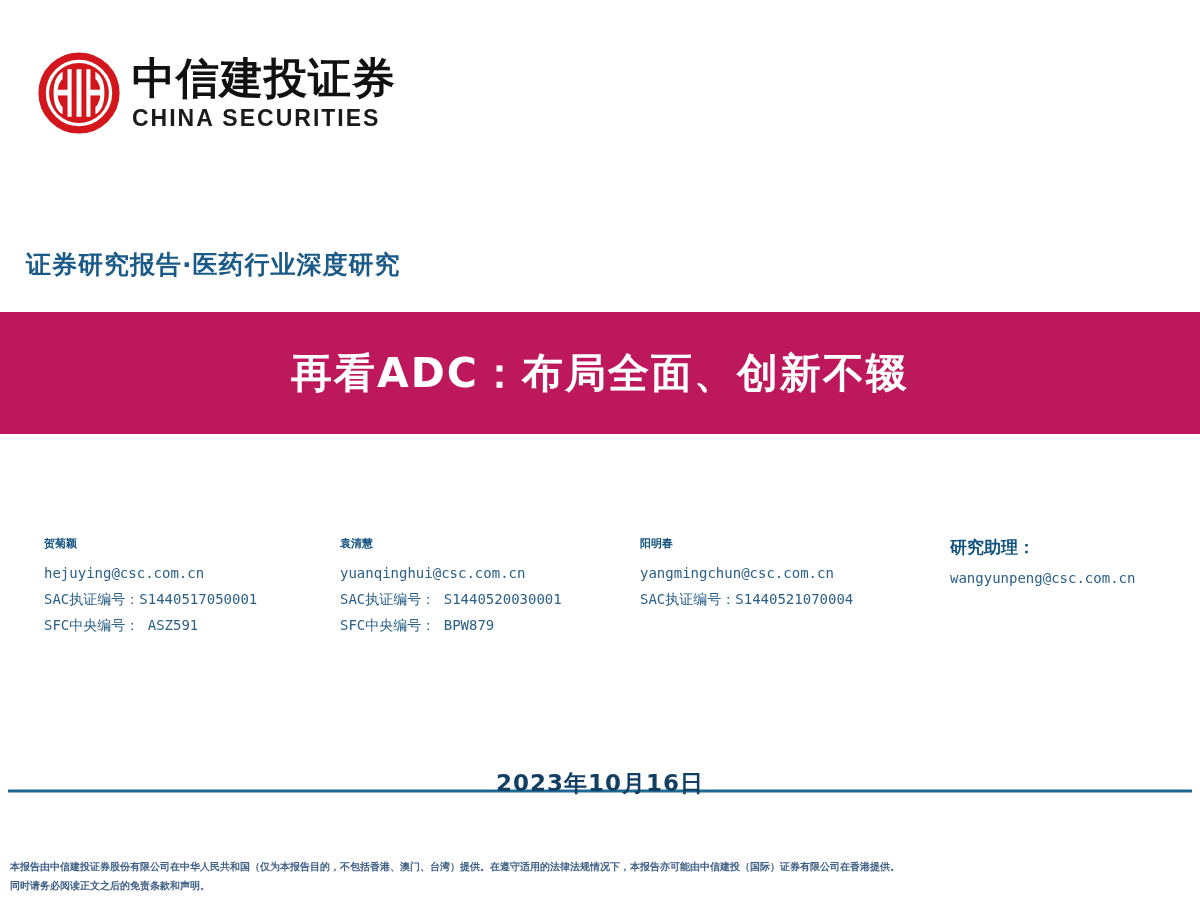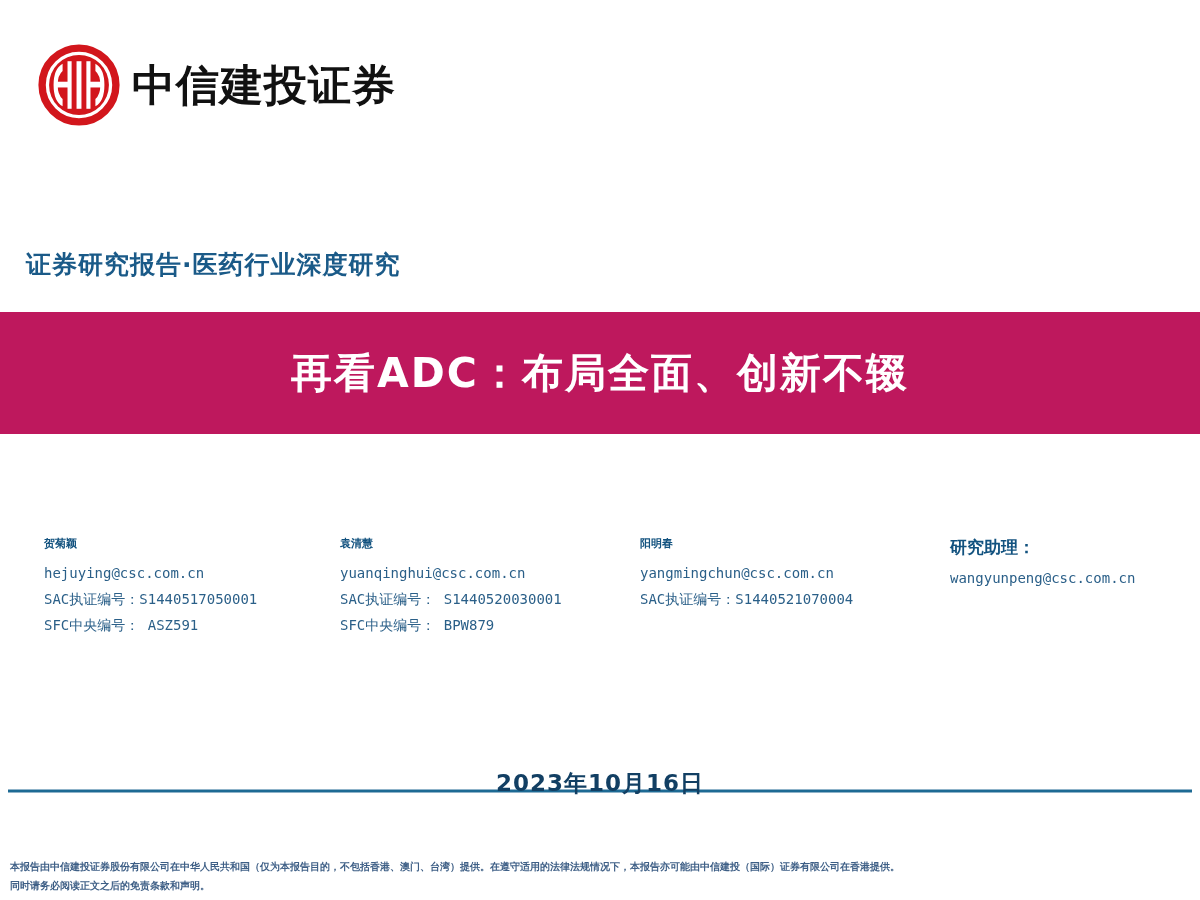--- a/index.html
+++ b/index.html
@@ -17,21 +17,21 @@
     width: 1200px;
     height: 900px;
     background: #ffffff;
     overflow: hidden;
   }
 
   
   .logo-block {
     position: absolute;
     left: 38px;
-    top: 44px;
+    top: 52px;
     display: flex;
     align-items: center;
     gap: 12px;
   }
 
   .logo-mark {
     width: 82px;
     height: 82px;
     flex: none;
   }
@@ -204,20 +204,21 @@
         <path d="M70 24 q11 6 11 26 q0 20 -11 26 l0 -9 q6 -5 6 -17 q0 -12 -6 -17 z" fill="#ffffff"></path>
         <rect x="47" y="21" width="6" height="58" fill="#ffffff"></rect>
         <rect x="36" y="21" width="5" height="58" fill="#ffffff"></rect>
         <rect x="59" y="21" width="5" height="58" fill="#ffffff"></rect>
         <rect x="22" y="46" width="16" height="7" fill="#ffffff"></rect>
         <rect x="62" y="46" width="16" height="7" fill="#ffffff"></rect>
       </svg>
     </span>
     <span class="logo-words">
       <span class="logo-cn">中信建投证券</span>
+      <span class="logo-en">CHINA SECURITIES</span>
     </span>
   </div>
 
   <div class="report-kind">证券研究报告·医药行业深度研究</div>
 
   <div class="title-banner">
     <div class="banner-title">再看ADC：布局全面、创新不辍</div>
   </div>
 
   <div class="analysts">

